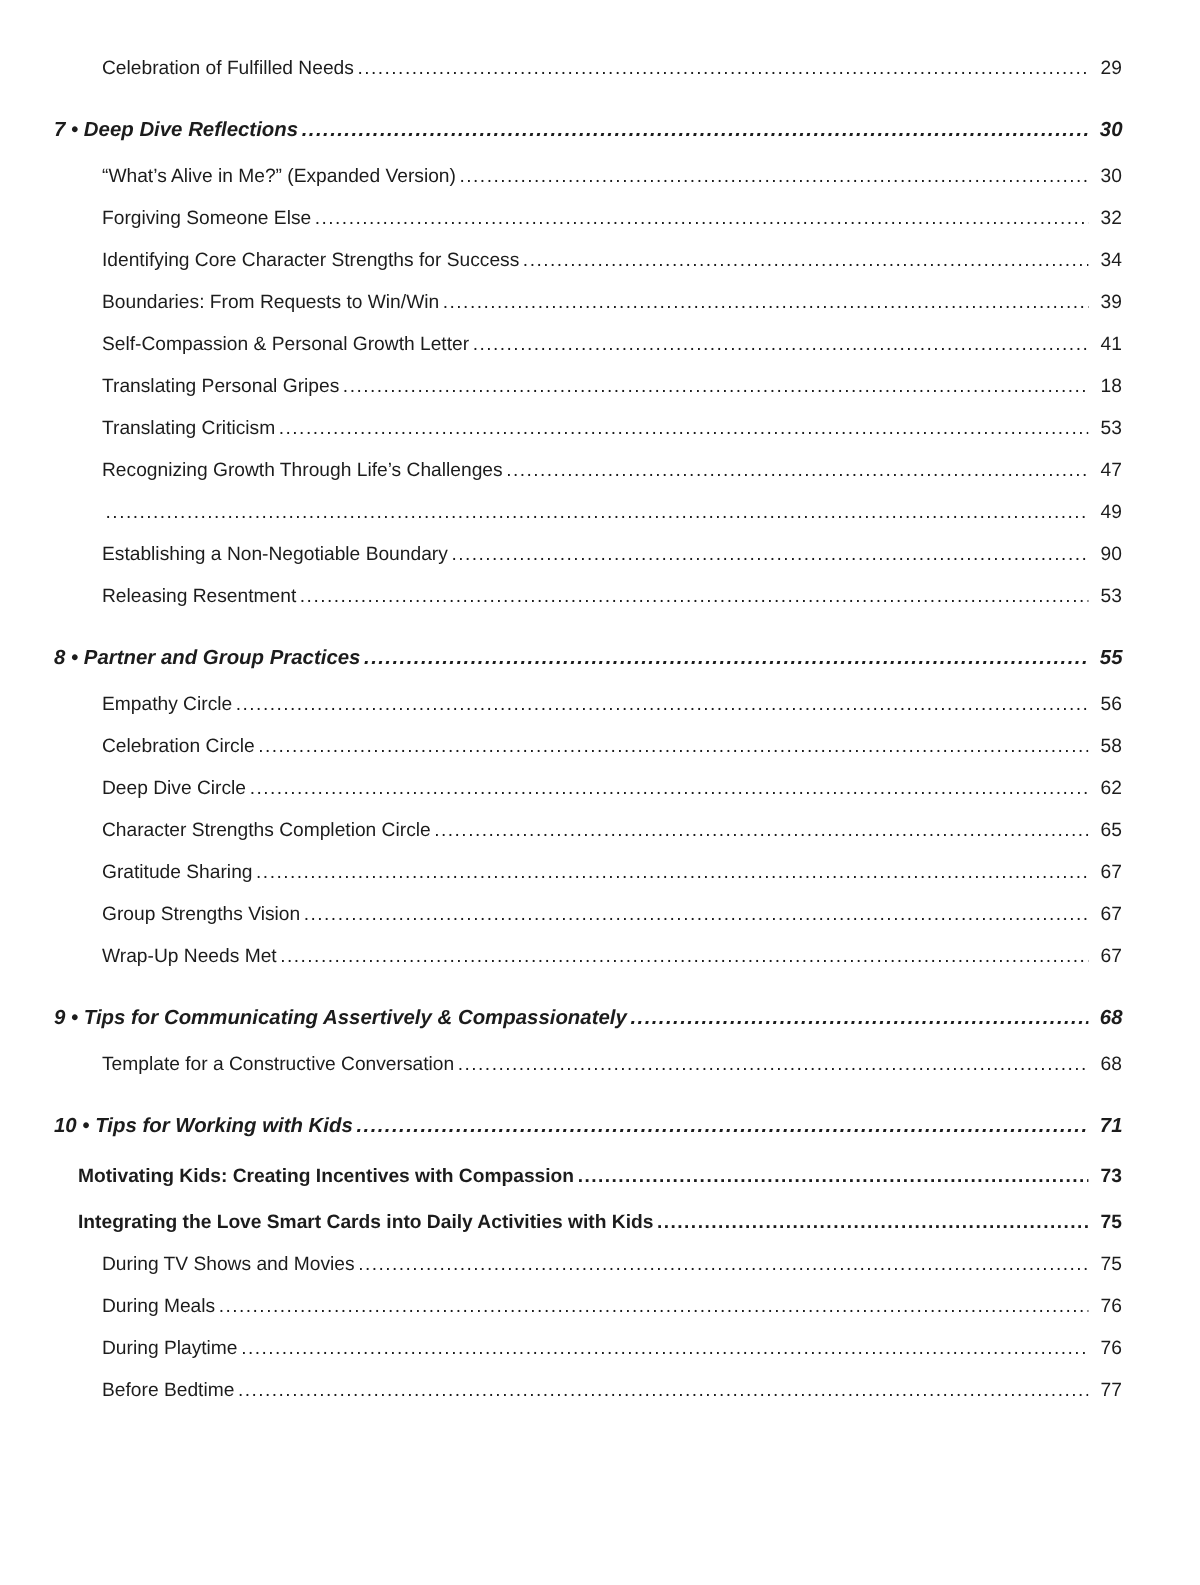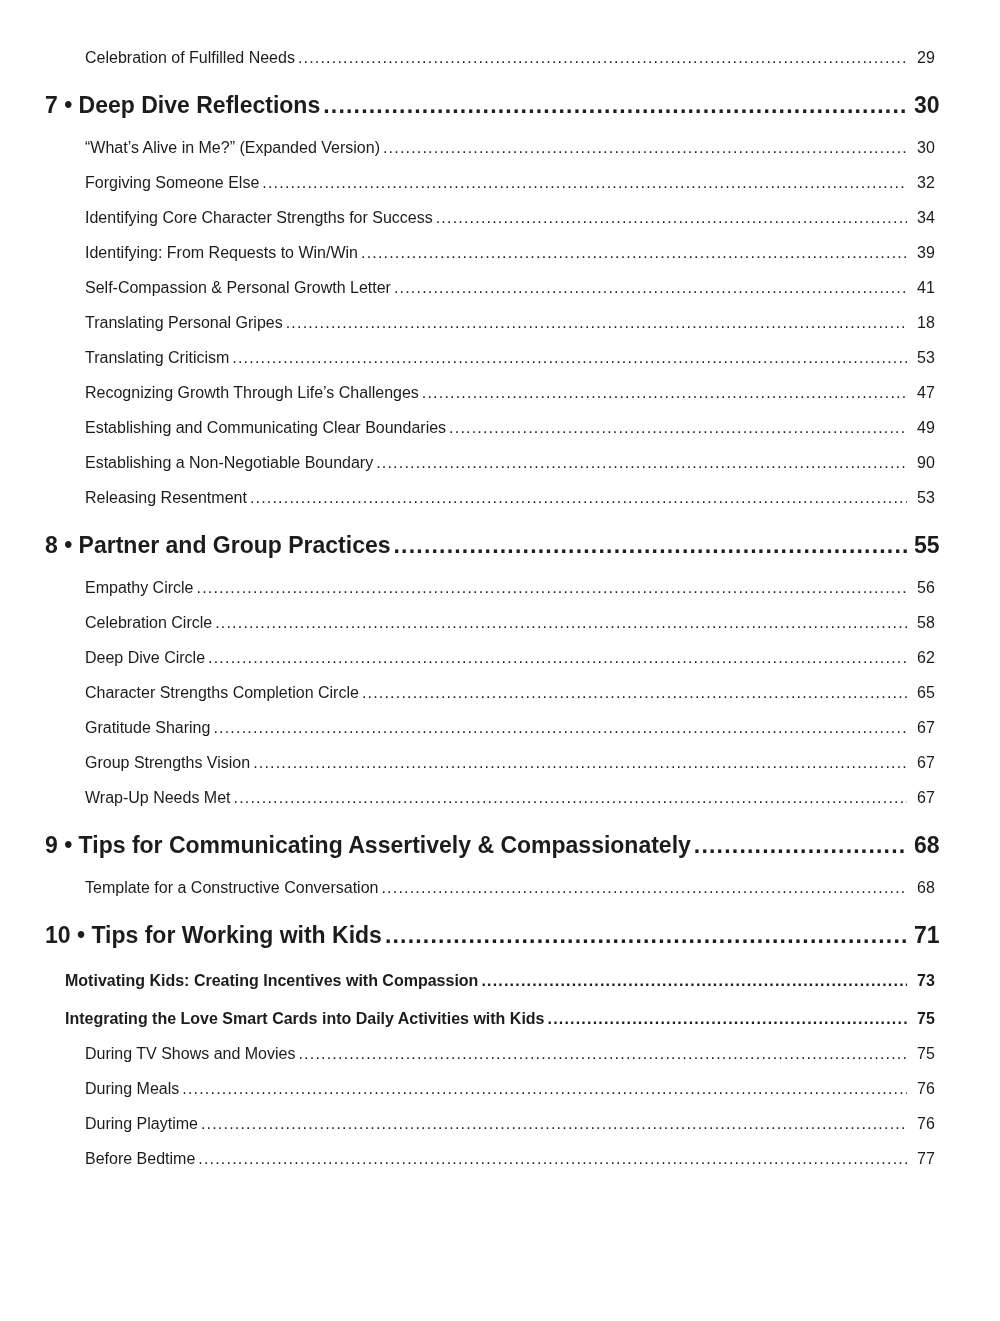--- a/index.html
+++ b/index.html
@@ -45,21 +45,22 @@
   
   .entry.item { padding-left: 40px; }
   .entry.section {
     padding-left: 20px;
     font-weight: bold;
     font-size: 16px;
     height: 38px;
   }
   .entry.chapter {
     font-weight: bold;
-    font-size: 23px;
+    font-style: italic;
+    font-size: 17px;
     height: 50px;
     margin-bottom: 5px;
   }
 </style>
 </head>
 <body style="background: rgb(255, 255, 255); color: rgb(28, 28, 28);">
 
 <main class="toc">
   <div>
       <div class="entry item">
@@ -81,21 +82,21 @@
     <span class="label">Forgiving Someone Else</span>
     <span class="leader"></span>
     <span class="page">32</span>
   </div>
       <div class="entry item">
     <span class="label">Identifying Core Character Strengths for Success</span>
     <span class="leader"></span>
     <span class="page">34</span>
   </div>
       <div class="entry item">
-    <span class="label">Identifying: From Requests to Win/Win</span>
+    <span class="label">Boundaries: From Requests to Win/Win</span>
     <span class="leader"></span>
     <span class="page">39</span>
   </div>
       <div class="entry item">
     <span class="label">Self-Compassion &amp; Personal Growth Letter</span>
     <span class="leader"></span>
     <span class="page">41</span>
   </div>
       <div class="entry item">
     <span class="label">Translating Personal Gripes</span>
@@ -106,21 +107,20 @@
     <span class="label">Translating Criticism</span>
     <span class="leader"></span>
     <span class="page">53</span>
   </div>
       <div class="entry item">
     <span class="label">Recognizing Growth Through Life’s Challenges</span>
     <span class="leader"></span>
     <span class="page">47</span>
   </div>
       <div class="entry item">
-    <span class="label">Establishing and Communicating Clear Boundaries</span>
     <span class="leader"></span>
     <span class="page">49</span>
   </div>
       <div class="entry item">
     <span class="label">Establishing a Non-Negotiable Boundary</span>
     <span class="leader"></span>
     <span class="page">90</span>
   </div>
       <div class="entry item">
     <span class="label">Releasing Resentment</span>

